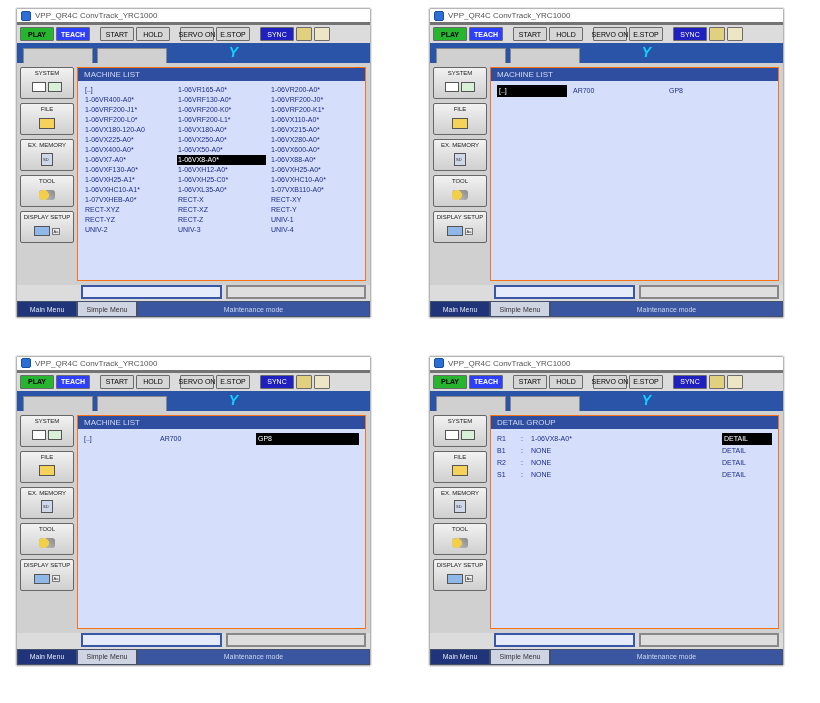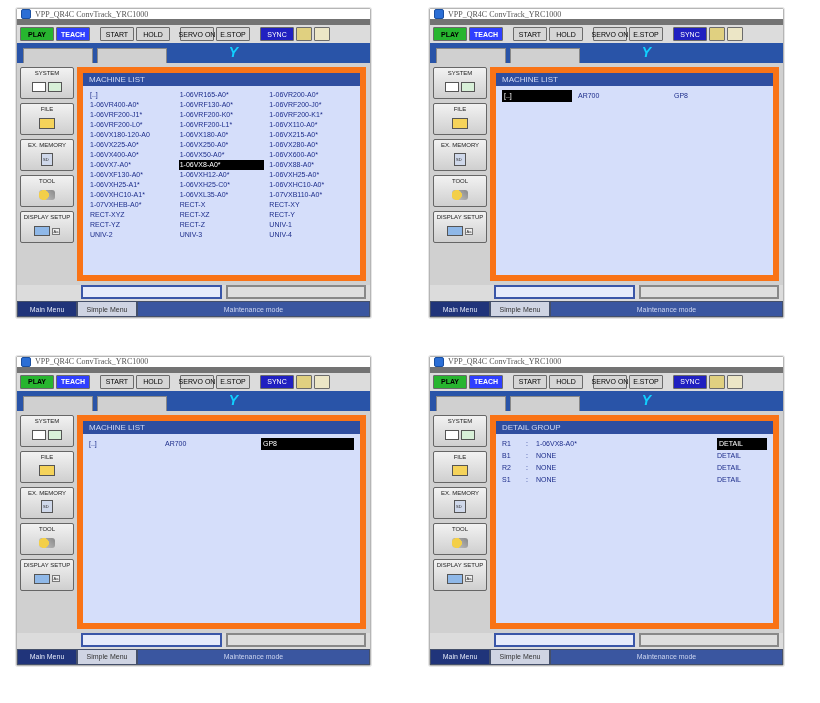--- a/index.html
+++ b/index.html
@@ -25,24 +25,23 @@
     box-shadow: 0 0 0 1px #e5e5e5;
   }
   
   .titlebar {
     height: 16px;
     background: #fff;
     display: flex;
     align-items: center;
     gap: 4px;
     padding: 0 4px;
-    border-bottom: 6px solid #737373;
+    border-bottom: 3px solid #737373;
     font-size: 8px;
     color: #555;
-    font-family: Liberation Serif, serif;
   }
   .titlebar .app-icon {
     width: 10px; height: 10px;
     background: #2b6ed5;
     border: 1px solid #1a4fa0;
     border-radius: 2px;
     display: inline-block;
   }
   .titlebar .spacer { flex: 1; }
   
@@ -153,21 +152,21 @@
     background: radial-gradient(circle at 30% 50%, #f3cf49 40%, transparent 42%),
                 linear-gradient(45deg,#ccc,#888);
     border-radius:3px;
   }
   .sideicon .monitor{ background:#8fb8e8; width:16px; height:10px; }
   .sideicon .txt{ font-size:4px; border:1px solid #777; padding:0 1px; background:#eee; height:auto; width:auto;}
   
   .content {
     flex: 1;
     margin: 4px 4px 4px 0;
-    border: 6px solid #f97316;
+    border: 1px solid #f97316;
     background: #d5defa;
     display: flex;
     flex-direction: column;
   }
   .content-header {
     background: #2f4ea0;
     color: #d0daf5;
     font-size: 8px;
     padding: 2px 6px;
   }

